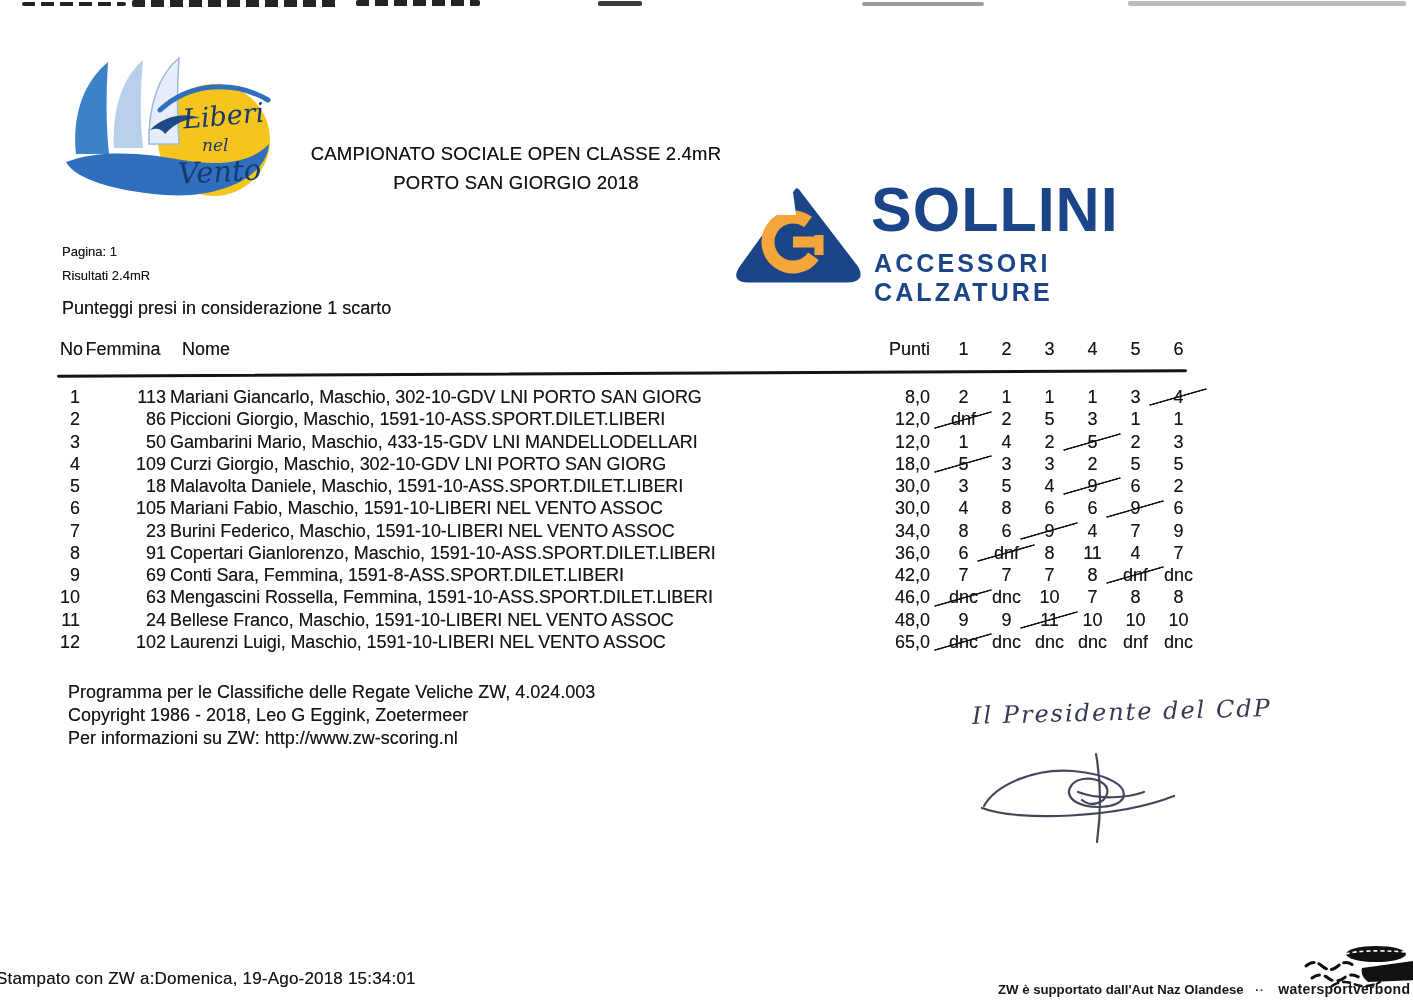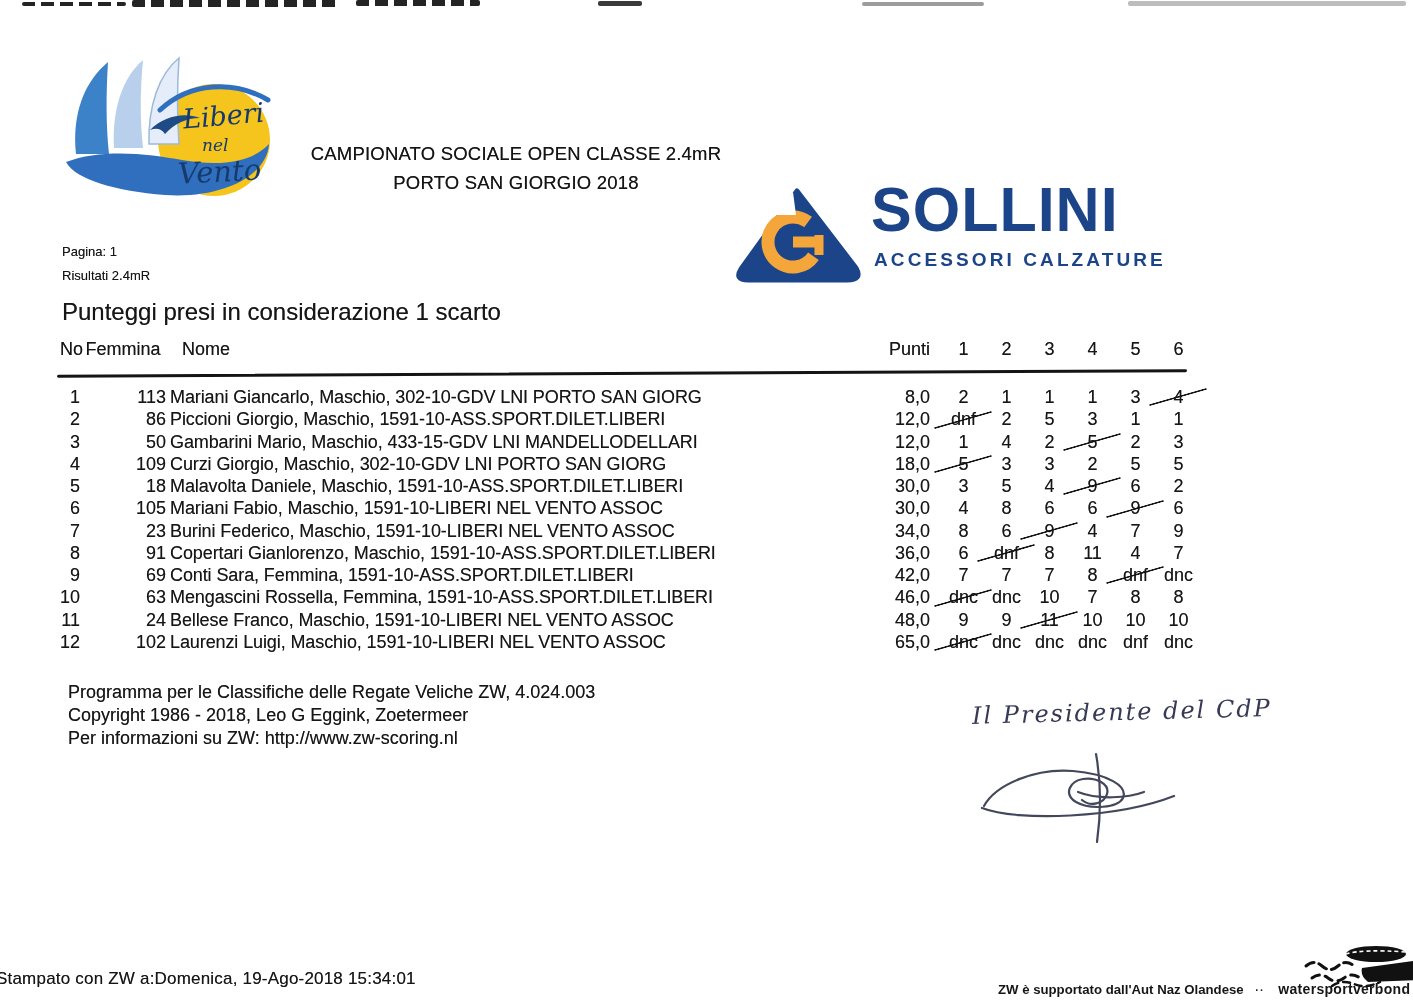--- a/index.html
+++ b/index.html
@@ -10,26 +10,26 @@
   }
   .abs{position:absolute;}
   
   .art{position:absolute;border-radius:2px;}
   .art.dash{background:repeating-linear-gradient(90deg,#242424 0 13px,transparent 13px 19px);}
   
   .title-block{left:300px;top:139px;width:432px;text-align:center;
     font-size:18.5px;line-height:29px;letter-spacing:.2px;color:#141414;
     text-shadow:0 0 .5px rgba(0,0,0,.65);}
   .meta-block{left:62px;top:240px;font-size:13px;line-height:23.5px;text-shadow:0 0 .4px rgba(0,0,0,.55);}
-  .scarto{left:62px;top:298px;font-size:24px;text-shadow:0 0 .4px rgba(0,0,0,.55);}
+  .scarto{left:62px;top:298px;font-size:18px;text-shadow:0 0 .4px rgba(0,0,0,.55);}
   
   .sollini{left:733px;top:183px;width:465px;height:102px;}
   .sollini .word{position:absolute;left:138px;top:-8px;font-size:61px;font-weight:700;
     letter-spacing:1px;color:#1c4489;transform:scaleY(1.02);}
-  .sollini .sub{position:absolute;left:141px;top:66px;font-size:19px;font-weight:700;
+  .sollini .sub{position:absolute;left:141px;top:66px;font-size:25px;font-weight:700;
     letter-spacing:3.1px;color:#1c4489;}
   
   .tbl{left:60px;top:339px;width:1140px;}
   .grid-row{display:grid;grid-template-columns:20px 86px 656px 108px 12px 258px;align-items:baseline;}
   .hdr{font-size:18px;height:24px;text-shadow:0 0 .4px rgba(0,0,0,.55);}
   .hdr .h-numero{text-align:center;}
   .hdr .h-nome{padding-left:16px;}
   .hdr .h-punti{text-align:right;}
   .races-wrap{display:flex;}
   .races-wrap>span{width:43px;text-align:center;display:inline-block;}
@@ -244,21 +244,21 @@
           <span class="race">8</span>
           <span class="race">11</span>
           <span class="race">4</span>
           <span class="race">7</span>
         </span>
   </div>
 
   <div class="grid-row">
     <span class="c-no">9</span>
     <span class="c-numero">69</span>
-    <span class="c-nome">Conti Sara, Femmina, 1591-10-ASS.SPORT.DILET.LIBERI</span>
+    <span class="c-nome">Conti Sara, Femmina, 1591-8-ASS.SPORT.DILET.LIBERI</span>
     <span class="c-punti">42,0</span>
     <span></span>
     <span class="races-wrap">
           <span class="race">7</span>
           <span class="race">7</span>
           <span class="race">7</span>
           <span class="race">8</span>
           <span class="race struck">dnf</span>
           <span class="race">dnc</span>
         </span>

